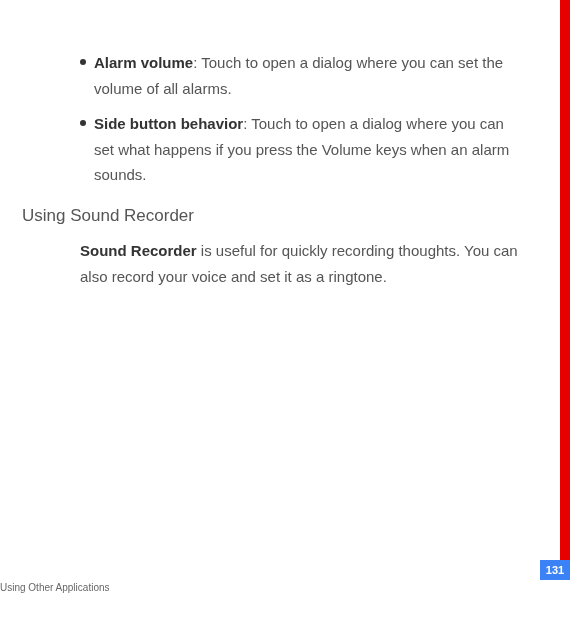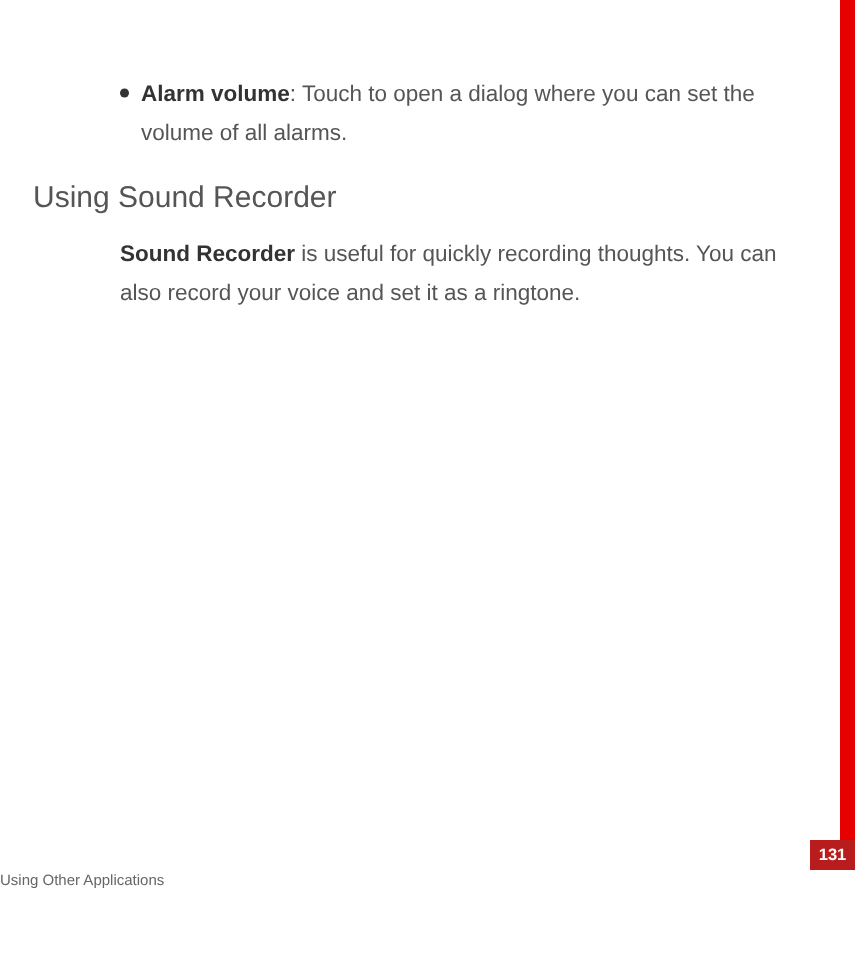--- a/index.html
+++ b/index.html
@@ -25,21 +25,21 @@
     width: 10px;
     height: 560px;
     background: #e60000;
   }
   .page-number-block {
     position: absolute;
     right: 0;
     top: 560px;
     width: 30px;
     height: 20px;
-    background: #b91c1c;
+    background: #3b82f6;
     color: #fff;
     font-size: 11px;
     font-weight: bold;
     display: flex;
     align-items: center;
     justify-content: center;
   }
   .content {
     padding-left: 80px;
     padding-right: 20px;
@@ -55,21 +55,21 @@
     position: absolute;
     left: 0;
     top: 9px;
     width: 6px;
     height: 6px;
     background: #333;
     border-radius: 50%;
   }
   .bullet-item b { color: #333; font-weight: 700; }
   .heading {
-    font-size: 20px;
+    font-size: 17px;
     font-weight: 400;
     color: #555;
     margin: 14px 0 8px 0;
     padding-left: 0;
     margin-left: -58px;
   }
   .para {
     color: #555;
     margin-bottom: 10px;
   }
@@ -93,20 +93,23 @@
     <span>131</span>
   </div>
 
   <div class="content">
 
     <div class="bullet-item">
       <b>Alarm volume</b><span>: Touch to open a dialog where you can set the volume of all alarms.</span>
     </div>
 
 
+    <div class="bullet-item">
+      <b>Side button behavior</b><span>: Touch to open a dialog where you can set what happens if you press the Volume keys when an alarm sounds.</span>
+    </div>
 
     <h2 class="heading">Using Sound Recorder</h2>
 
     <p class="para">
       <b>Sound Recorder</b><span> is useful for quickly recording thoughts. You can also record your voice and set it as a ringtone.</span>
     </p>
 
   </div>
 
   <div class="footer">Using Other Applications</div>

